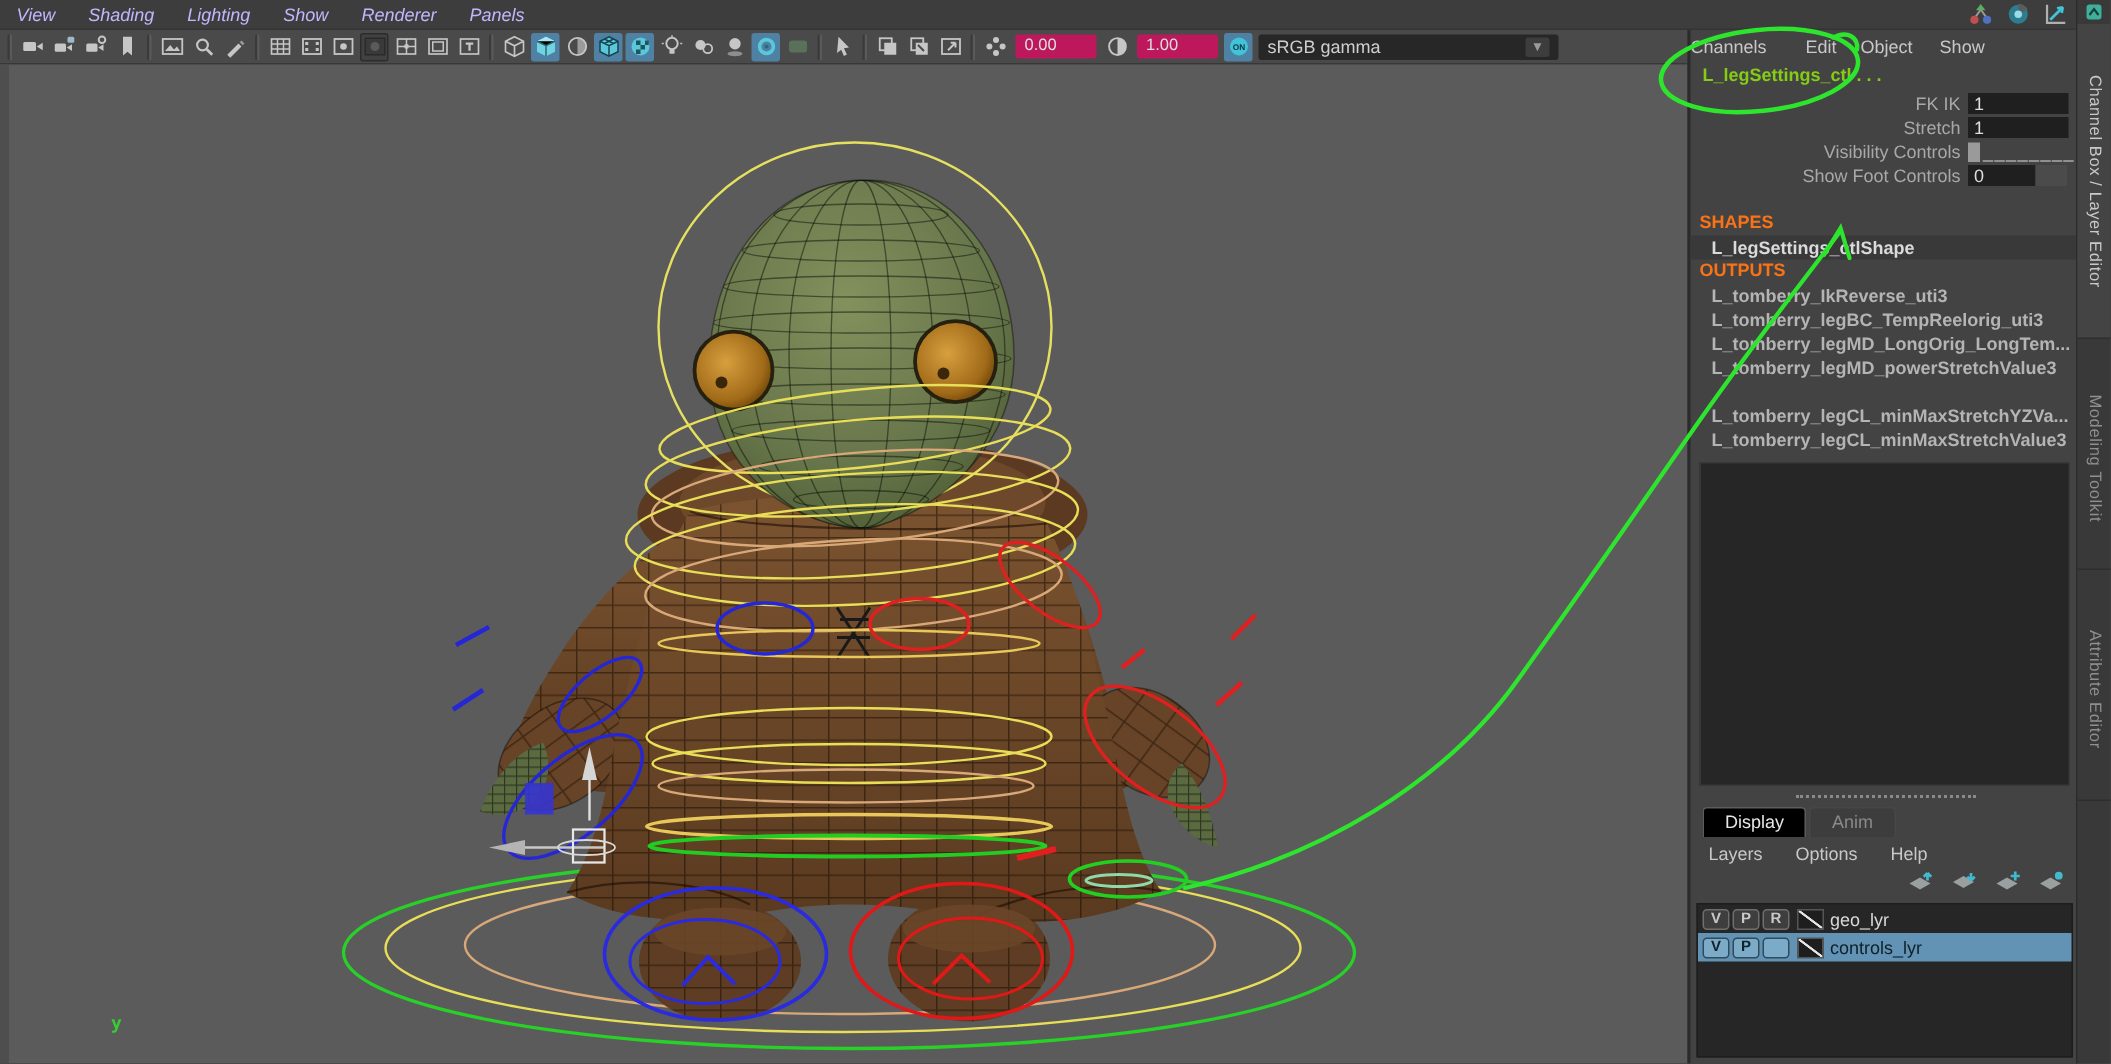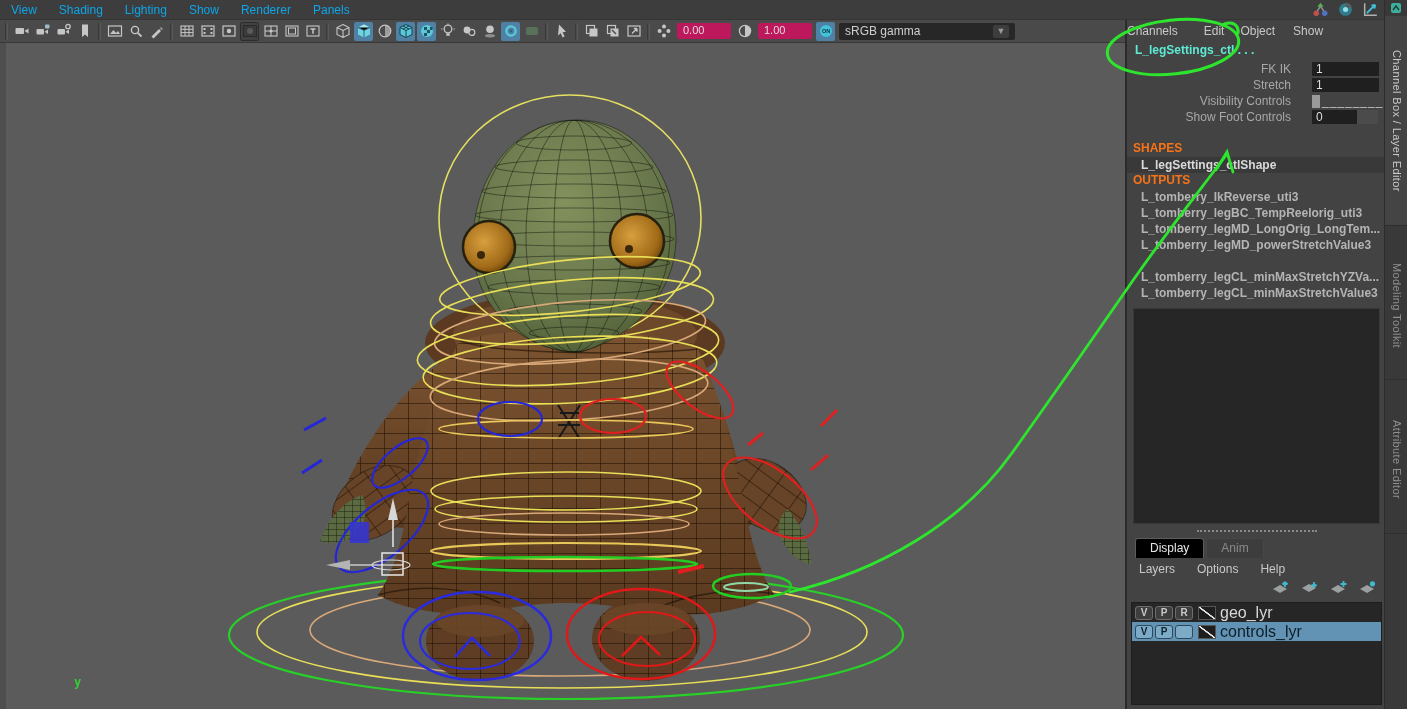--- a/index.html
+++ b/index.html
@@ -4,62 +4,62 @@
 <style>
   * { margin:0; padding:0; box-sizing:border-box; }
   html,body { width:1407px; height:709px; overflow:hidden; background:#3d3d3d;
     font-family:"Liberation Sans","DejaVu Sans",sans-serif; }
   .app { position:relative; width:1407px; height:709px; }
 
   
   .menubar { position:absolute; left:0; top:0; width:1384px; height:20px;
     background:#3d3d3d; display:flex; align-items:center; z-index:5;
     border-bottom:1px solid #353535;}
-  .menubar .menu { font-size:12px; color:#0ea5e9; padding:0 11px; cursor:default; }
+  .menubar .menu { font-size:12px; color:#c4b5fd; padding:0 11px; cursor:default;font-style:italic; }
   .mb-icons { position:absolute; right:4px; top:1px; display:flex; gap:6px; }
   .mb-icons svg { width:19px; height:17px; }
 
   
   .toolbar { position:absolute; left:0; top:20px; width:1125px; height:23px;
     background:#4a4a4a; display:flex; align-items:center; padding-left:2px;
     border-bottom:1px solid #383838; }
   .ti { width:19px; height:19px; display:inline-flex; align-items:center;
     justify-content:center; margin:0 1px; border-radius:2px; flex:none; }
   .ti svg { width:16px; height:16px; }
   .ti.act { background:#4f81a5; }
   .ti.pressed { background:#414141; border:1px solid #2c2c2c; }
   .sep { width:3px; height:17px; margin:0 3px; flex:none;
     background:linear-gradient(to right,#3a3a3a 40%,#5a5a5a 60%); border-radius:1px;}
   .tfield { width:54px; height:16px; background:#be185d; color:#dedede; font-size:11px;
     padding:1px 6px; border-radius:2px; margin:0 3px; flex:none; }
-  .cspace { width:176px; height:17px; background:#272727; color:#cfcfcf; font-size:12px;
+  .cspace { width:200px; height:17px; background:#272727; color:#cfcfcf; font-size:12px;
     padding:1px 6px; border-radius:2px; margin-left:3px; display:flex;
     justify-content:space-between; align-items:center; flex:none;}
   .cspace .dd { color:#9a9a9a; font-size:9px; background:#3d3d3d; width:16px; height:13px;
     display:flex; align-items:center; justify-content:center; border-radius:2px;}
   .onbtn { background:#4f81a5; }
 
   
   .viewport { position:absolute; left:0; top:43px; width:1125px; height:666px;
     background:#5b5b5b; overflow:hidden; }
   .vp-edge { position:absolute; left:0; top:0; width:6px; height:666px; background:#4e4e4e; }
   .axis-y { position:absolute; left:74px; top:632px; color:#35cf35; font-size:12px;
     font-weight:bold; font-family:"DejaVu Sans Mono",monospace; }
   .scene { position:absolute; left:0; top:0; }
 
   
   .cbpanel { position:absolute; left:1125px; top:20px; width:259px; height:689px;
     background:#434343; border-left:2px solid #2b2b2b; font-size:12px; }
   .cb-menus { position:absolute; left:0; top:2px; height:18px; display:flex;
     align-items:center; padding-left:0; }
   .cb-menus span { color:#c8c8c8; cursor:default; }
-  .cb-obj { position:absolute; left:8px; top:23px; font-weight:bold; color:#5eead4; }
+  .cb-obj { position:absolute; left:8px; top:23px; font-weight:bold; color:#84cc16; }
   .attrs { position:absolute; left:0; top:41px; width:100%; }
   .arow { display:flex; align-items:center; height:16px; }
-  .alabel { width:185px; text-align:right; color:#a8a8a8; padding-right:21px;
+  .alabel { width:185px; text-align:right; color:#a8a8a8; padding-right:5px;
     white-space:nowrap; }
   .afield { width:67px; height:14px; background:#1f1f1f; color:#dedede;
     padding:0 4px; line-height:14px; }
   .afield.short { width:45px; }
   .nkseg { width:21px; height:14px; background:#4b4b4b; }
   .visbox { width:8px; height:13px; background:#9a9a9a; margin-right:2px; }
   .underscores { color:#c4c4c4; letter-spacing:1px; }
   .cb-header { position:absolute; left:6px; font-weight:bold; color:#f97316; }
   .cb-row { position:absolute; left:0; width:100%; height:16px; line-height:16px;
     font-weight:bold; color:#b4b4b4; padding-left:14px; white-space:nowrap;
@@ -84,21 +84,21 @@
   .le-list { position:absolute; left:4px; top:582px; width:251px; height:103px;
     background:#262626; border:1px solid #1d1d1d; }
   .lrow { display:flex; align-items:center; height:19px; padding-left:3px; }
   .lrow.sel { background:#6292b4; }
   .ltog { width:18px; height:14px; margin-right:2px; border-radius:3px; font-size:10px;
     font-weight:bold; display:flex; align-items:center; justify-content:center; }
   .lrow.plain .ltog { background:#3e3e3e; border:1px solid #6e6e6e; color:#c8c8c8; }
   .lrow.sel .ltog { background:#7cabc8; border:1px solid #2e4a5c; color:#10222c; }
   .lswatch { width:18px; height:14px; margin:0 4px 0 3px; border:1px solid #555;
     background:linear-gradient(to top right,#1e1e1e 45%,#e6e6e6 47%,#e6e6e6 53%,#1e1e1e 55%); }
-  .lname { font-size:16px; }
+  .lname { font-size:12px; }
   .lrow.plain .lname { color:#d8d8d8; }
   .lrow.sel .lname { color:#0e2029; }
 
   
   .sidestrip { position:absolute; left:1384px; top:0; width:23px; height:709px;
     background:#393939; border-left:1px solid #2c2c2c; }
   .vtab { writing-mode:vertical-rl; font-size:11px; letter-spacing:.4px;
     display:flex; align-items:center; justify-content:center; width:23px;
     border-bottom:1px solid #2e2e2e; }
   .vtab.on { background:#444444; color:#c9c9c9; height:210px; margin-top:16px;}

